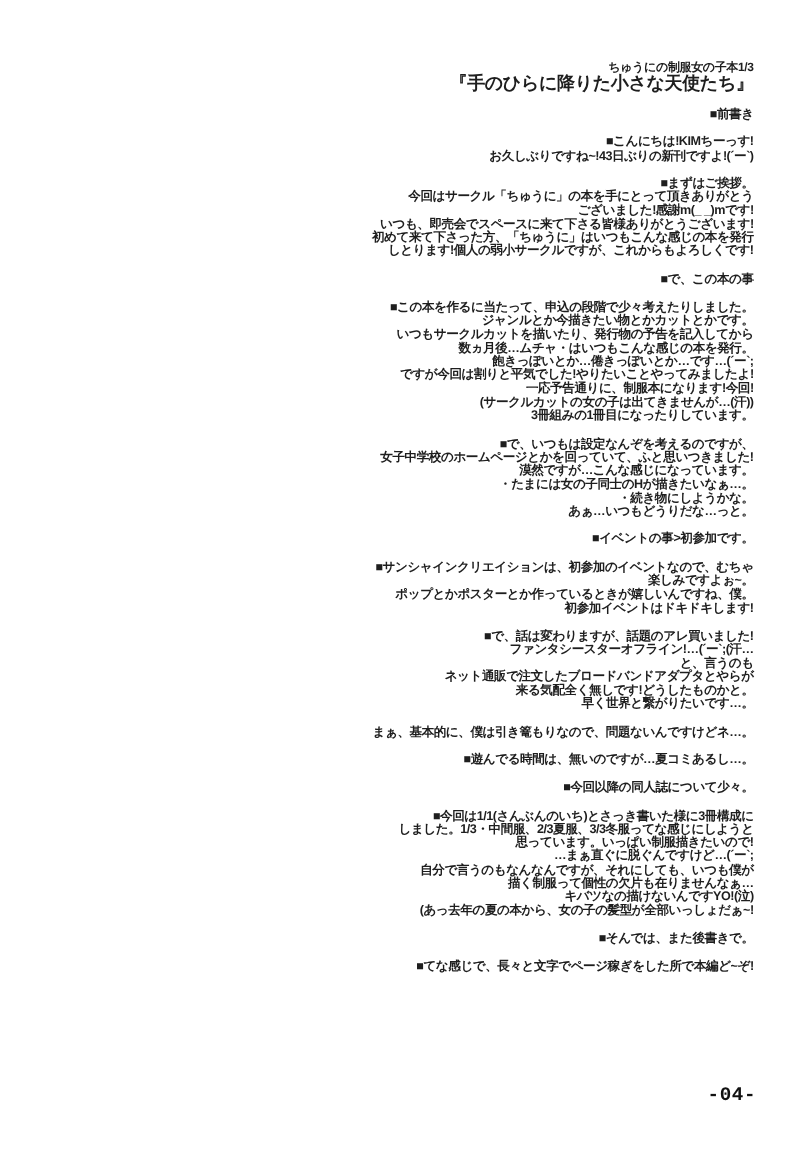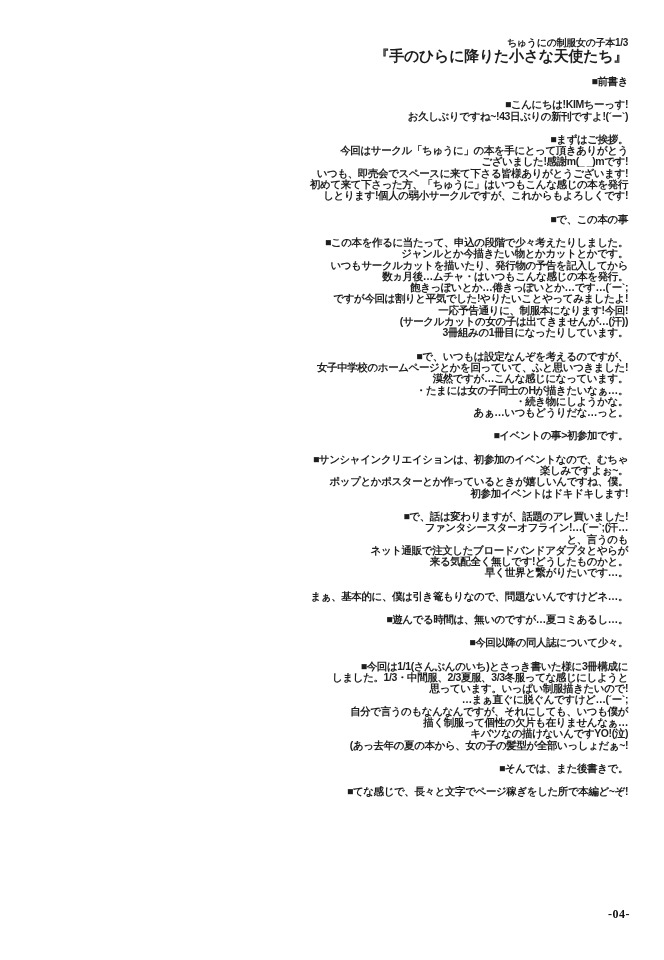--- a/index.html
+++ b/index.html
@@ -6,21 +6,21 @@
     margin: 0;
     padding: 0;
     background: #ffffff;
   }
   .page {
     position: relative;
     width: 664px;
     height: 960px;
     background: #ffffff;
     box-sizing: border-box;
-    padding: 37px 36px 0 110px;
+    padding: 51px 36px 0 110px;
     font-family: "Liberation Sans", sans-serif;
     color: #1e1e1e;
     text-align: right;
     overflow: hidden;
   }
   .header-block {
     margin-bottom: 13px;
   }
   .series-line {
     font-size: 10px;
@@ -41,22 +41,22 @@
     font-size: 10.5px;
     font-weight: bold;
     line-height: 11.3px;
     letter-spacing: -0.4px;
     white-space: nowrap;
   }
   .page-number {
     position: absolute;
     right: 34px;
     bottom: 38px;
-    font-family: Liberation Serif, serif;
-    font-size: 12px;
+    font-family: Liberation Mono, monospace;
+    font-size: 16px;
     font-weight: bold;
     color: #111111;
     letter-spacing: 0.5px;
     text-align: right;
   }
 </style>
 </head>
 <body>
 
 <div class="page">

